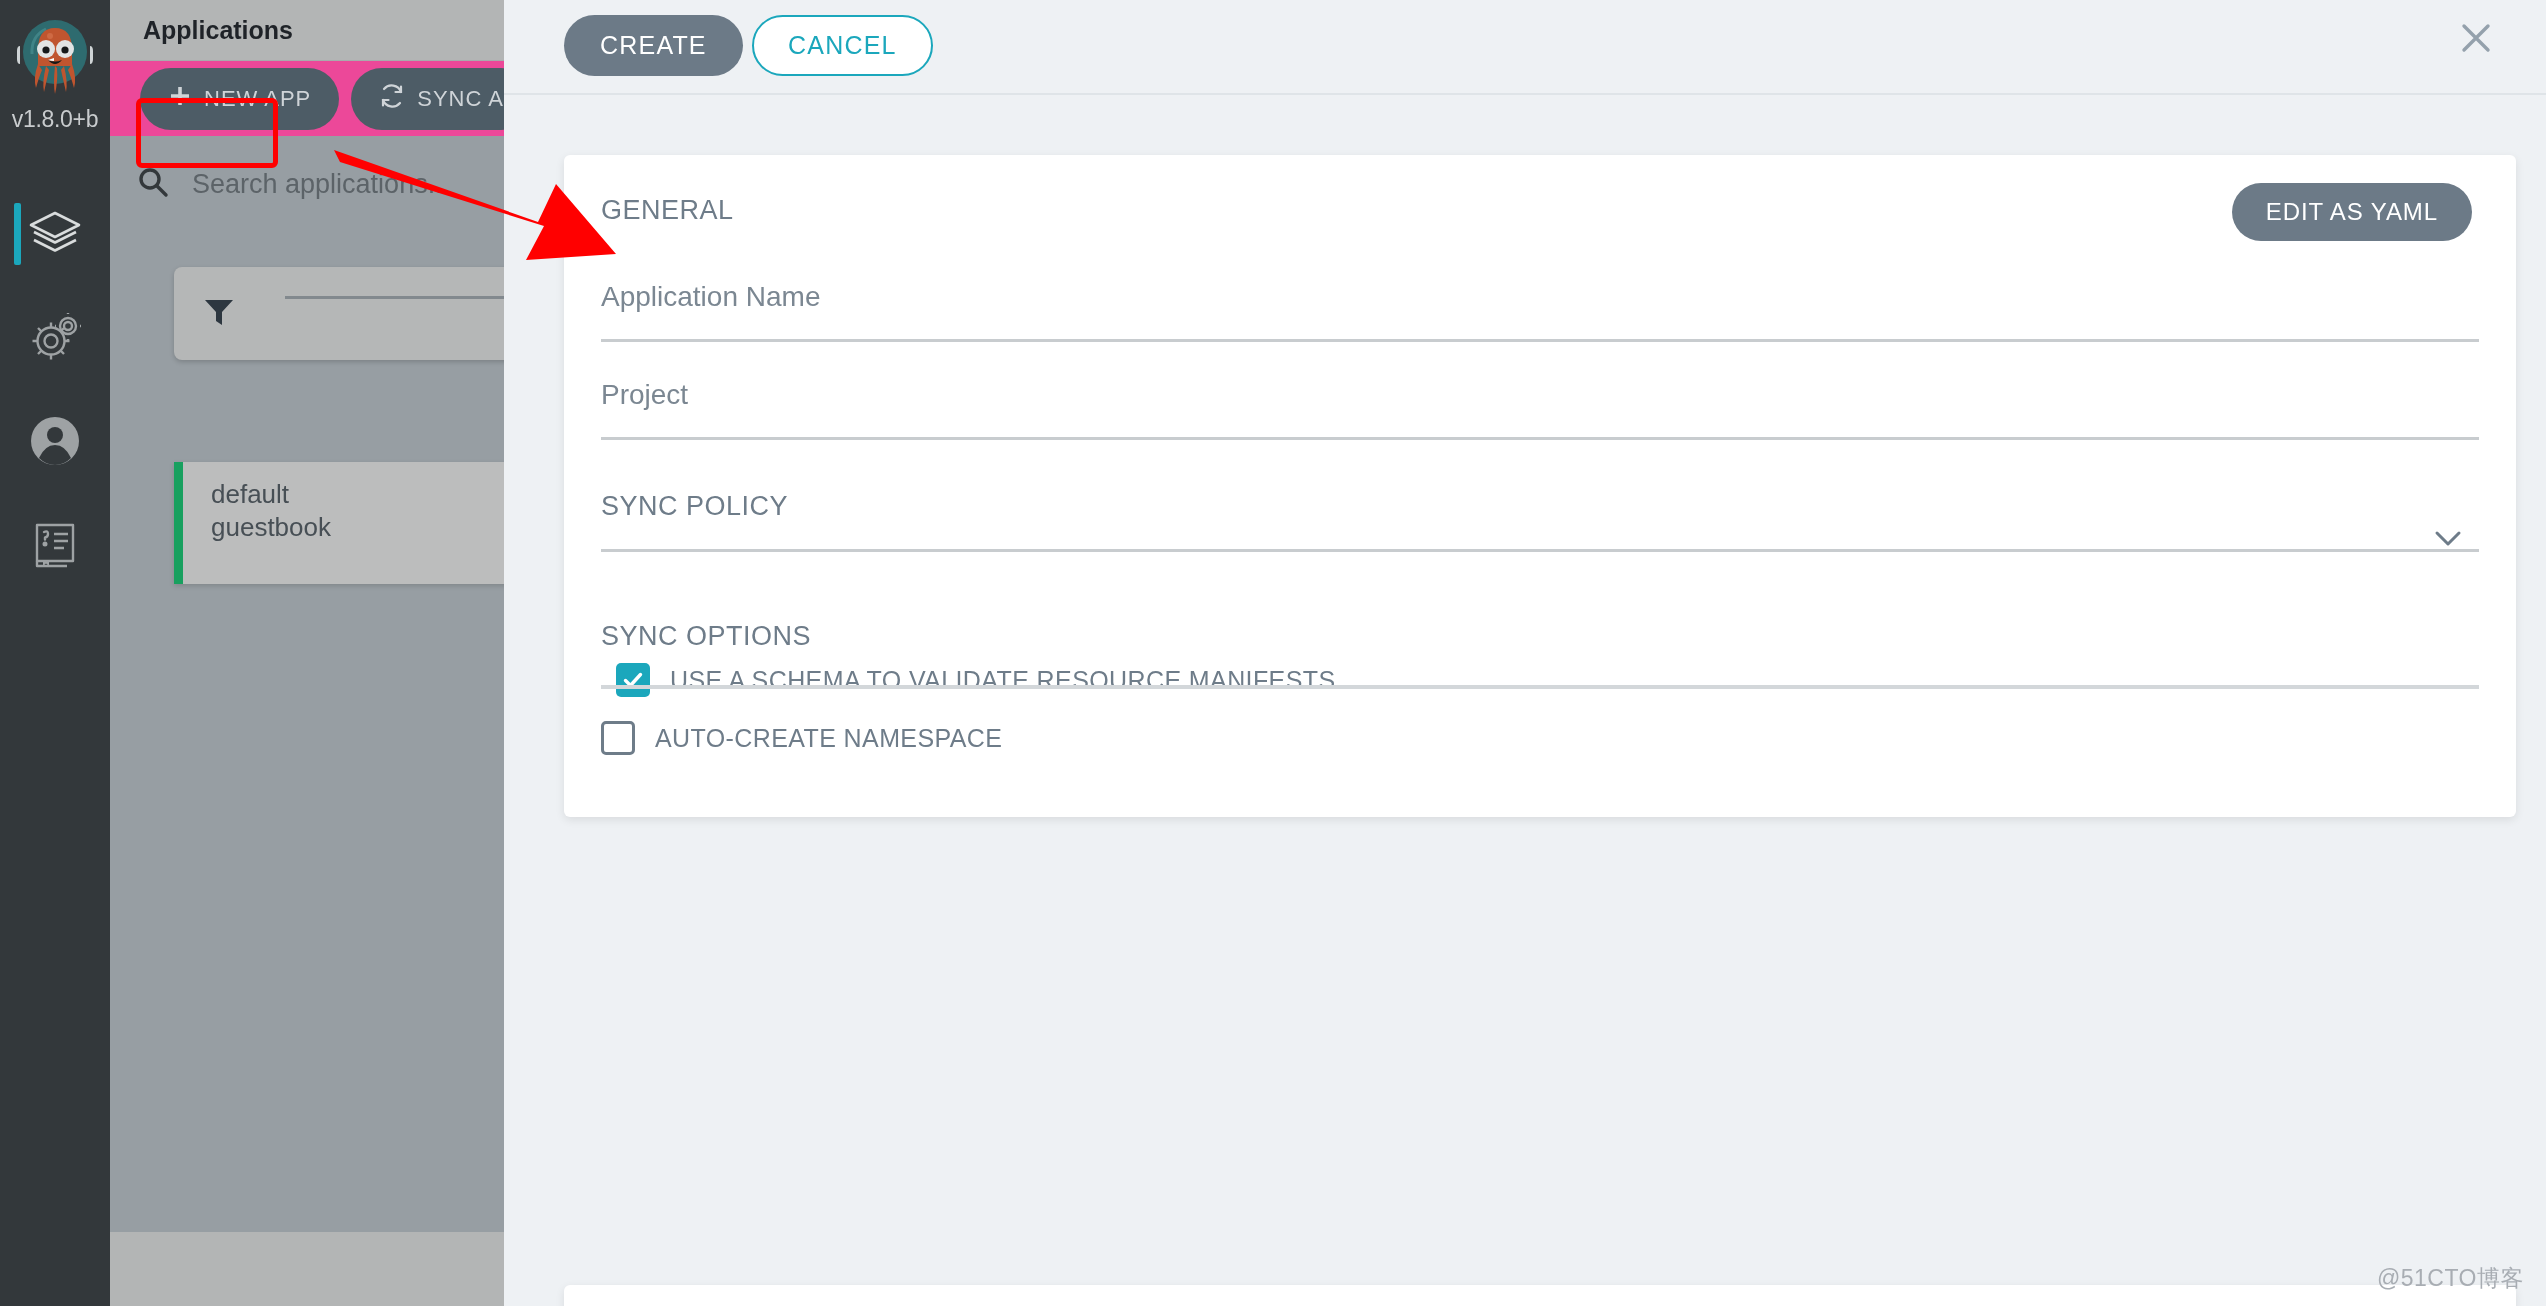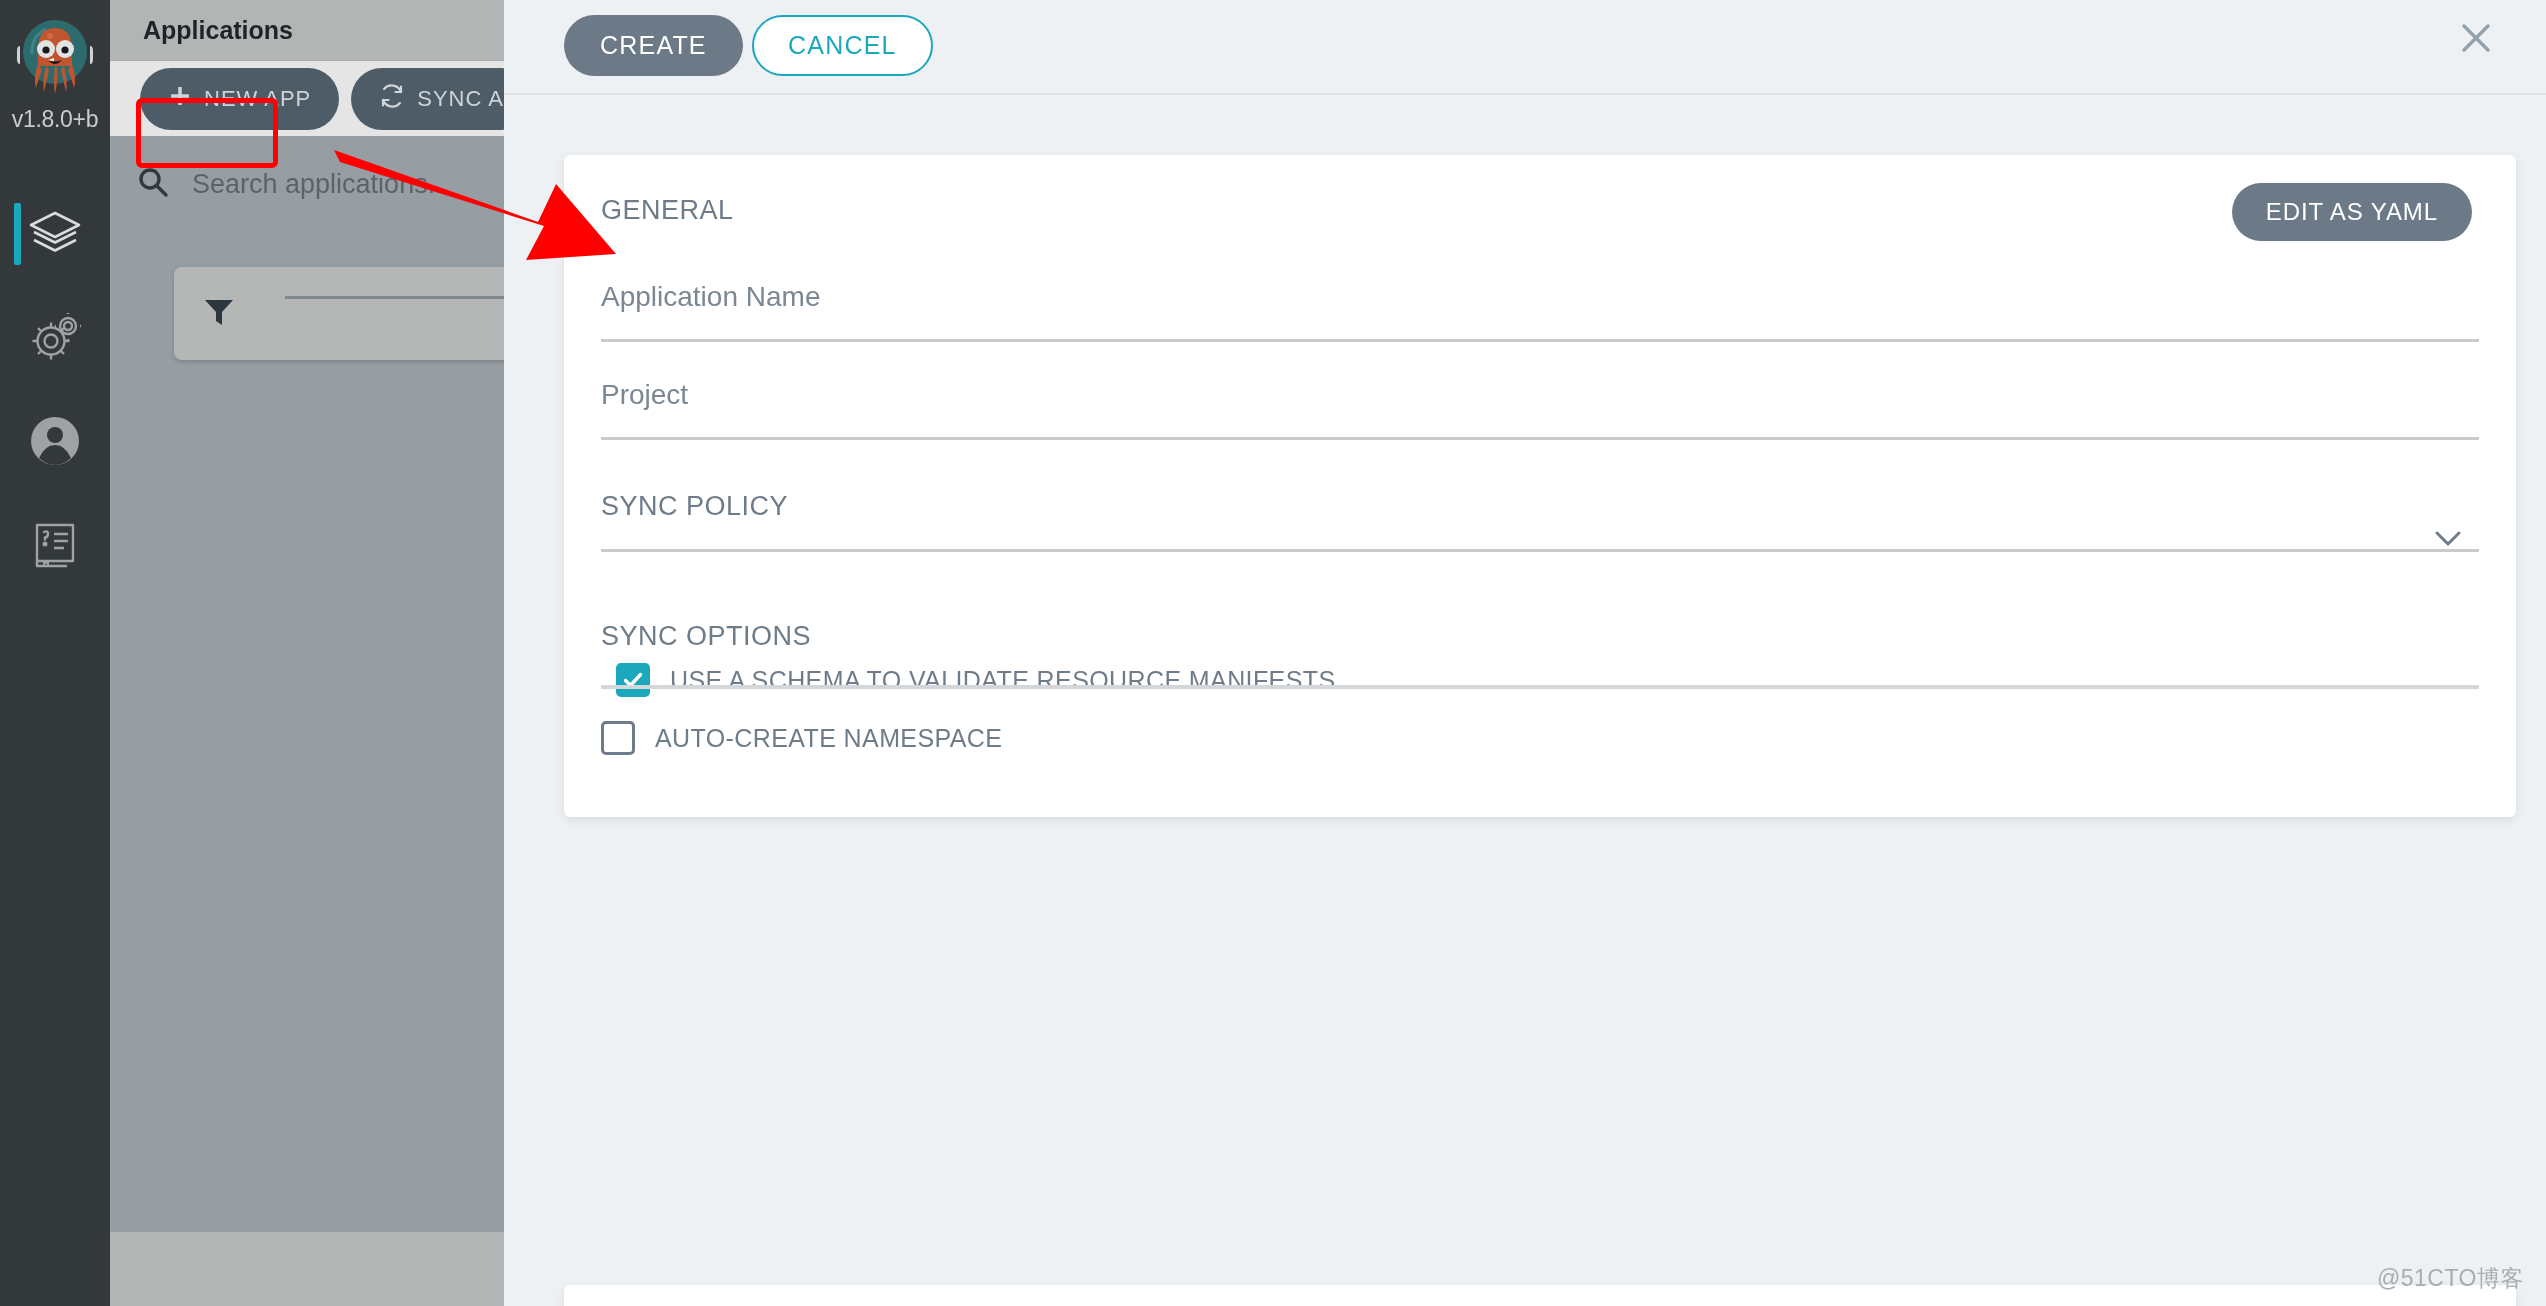--- a/index.html
+++ b/index.html
@@ -38,21 +38,21 @@
   .leftpanel {
     position: absolute; left: 110px; top: 0; width: 394px; height: 1306px;
     background: #b3b5b5; overflow: hidden;
   }
   .lp-header {
     height: 60px; background: #b3b5b5;
     display: flex; align-items: center; padding-left: 33px;
   }
   .lp-title { color: #1f2328; font-size: 25px; font-weight: bold; }
   .lp-toolbar {
-    height: 76px; background: #e5e5e5; display: flex; align-items: center;
+    height: 76px; background: #ec4899; display: flex; align-items: center;
     padding-left: 30px; gap: 12px; border-top: 1px solid #a8abac;
   }
   .pill-btn {
     background: #4d5c66; color: #cfd4d8; border: none;
     border-radius: 40px; height: 62px; padding: 0 28px;
     font-size: 22px; letter-spacing: 1px; white-space: nowrap;
     display: flex; align-items: center; gap: 12px; cursor: pointer;
     font-family: "Liberation Sans", sans-serif;
   }
   .lp-search {
@@ -274,20 +274,24 @@
     </div>
 
     <div class="lp-body">
       <div class="filter-box">
         <span>
           <svg width="34" height="34" viewBox="0 0 34 34">
               <path d="M3 5 h28 l-11 12 v13 l-6 -4 v-9 z" fill="#2d3740"></path>
             </svg>
         </span>
       </div>
+      <div class="app-card">
+        <div class="app-row">default</div>
+        <div class="app-row">guestbook</div>
+      </div>
     </div>
     <div class="lp-search-line"></div>
   </div>
 
   <div class="overlay">
 
     <div class="modal-toolbar">
       <button class="btn-create">CREATE</button>
       <button class="btn-cancel">CANCEL</button>
       <button class="btn-close">

